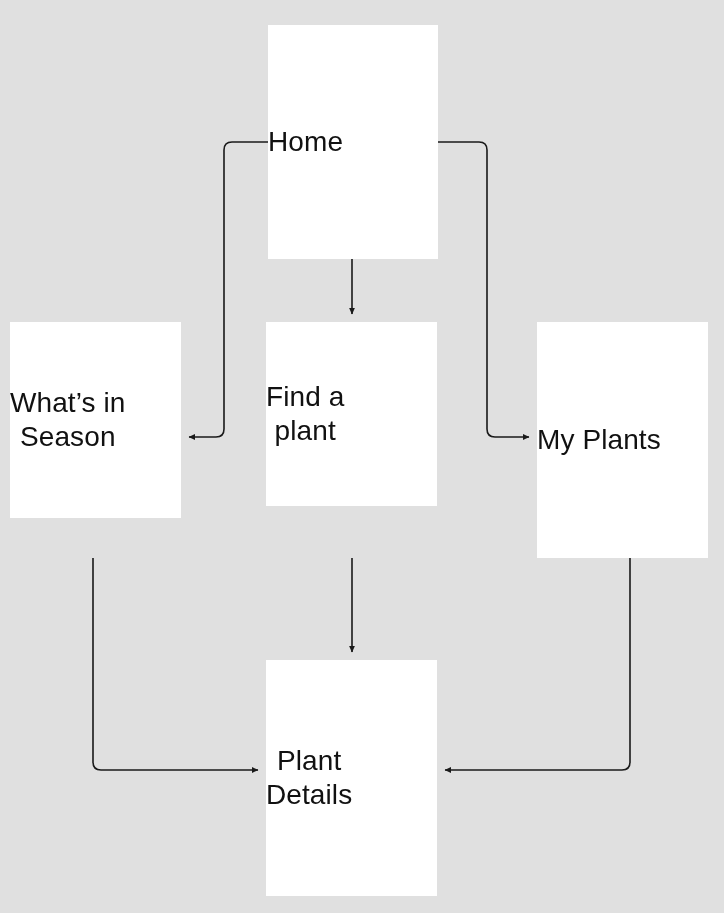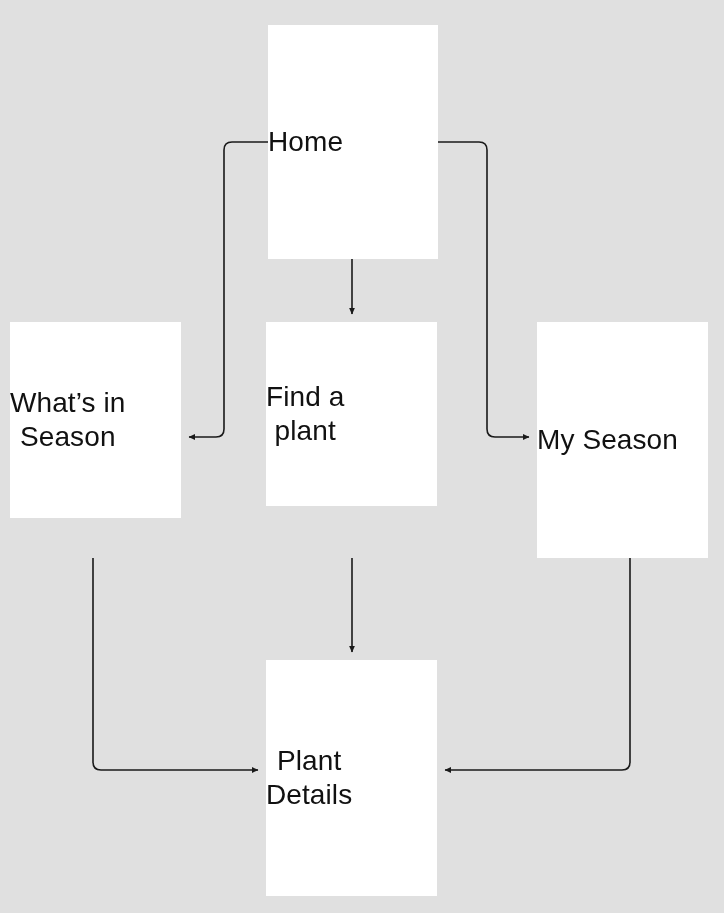--- a/index.html
+++ b/index.html
@@ -85,21 +85,21 @@
     <span class="node-label">What’s in
 Season</span>
   </div>
 
   <div class="node" id="node-find-a-plant">
     <span class="node-label">Find a
 plant</span>
   </div>
 
   <div class="node" id="node-my-plants">
-    <span class="node-label">My Season</span>
+    <span class="node-label">My Plants</span>
   </div>
 
   <div class="node" id="node-plant-details">
     <span class="node-label">Plant
 Details</span>
   </div>
 
 </div>
 
 </body></html>

